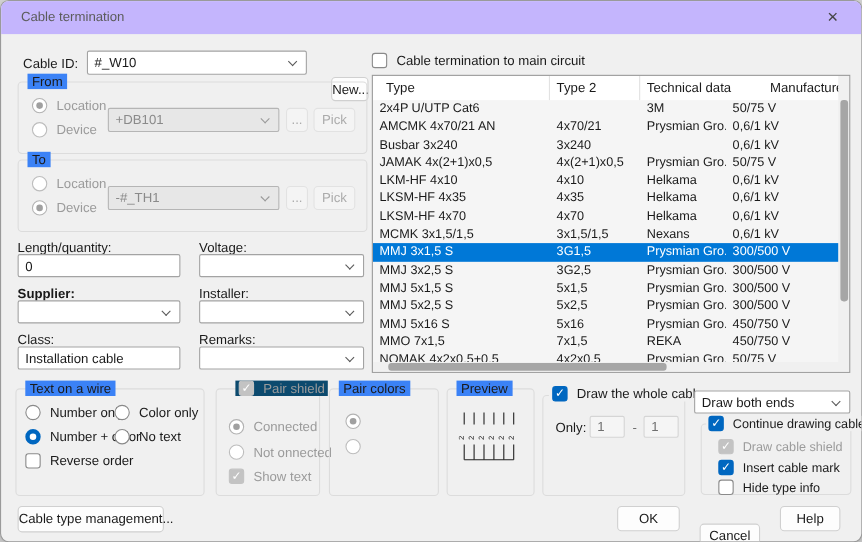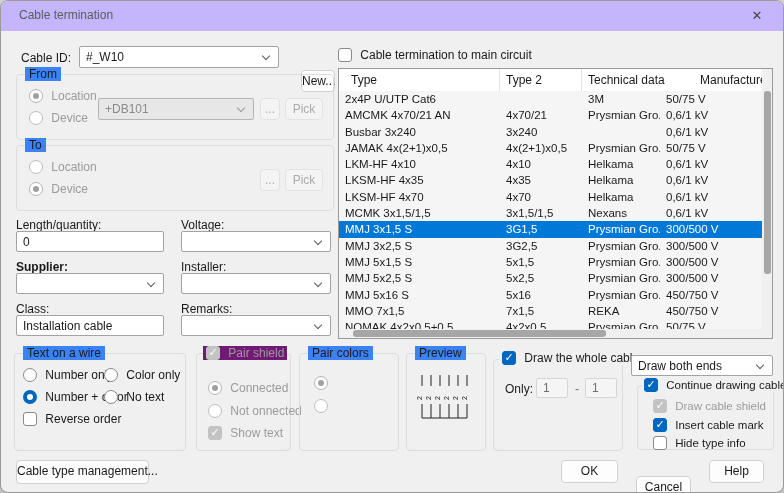--- a/index.html
+++ b/index.html
@@ -108,20 +108,24 @@
     <span class="glabel">To</span>
   </div>
   <div class="opt dim" style="left:28px;top:159px;">
     <span class="radio disoff"></span>
     <span class="olabel">Location</span>
   </div>
   <div class="opt dim" style="left:28px;top:181px;">
     <span class="radio dison"></span>
     <span class="olabel">Device</span>
   </div>
+  <div class="combo dis" style="left:97px;top:168px;width:156px;height:22px;">
+    <span>-#_TH1</span>
+    <span class="chev"></span>
+  </div>
   <div class="btn dis" style="left:259px;top:168px;width:20px;height:22px;">...</div>
   <div class="btn dis" style="left:284px;top:168px;width:38px;height:22px;">Pick</div>
 
   <div class="abs lbl" style="left:15px;top:217px;font-weight:bold;font-weight:normal;">Length/quantity:</div>
   <input class="txt" style="left: 15px; top: 230px; width: 148px; height: 21px;" value="0">
   <div class="abs lbl" style="left:180px;top:217px;">Voltage:</div>
   <div class="combo" style="left:180px;top:230px;width:150px;height:21px;">
     <span></span>
     <span class="chev"></span>
   </div>
@@ -270,21 +274,21 @@
   <div class="opt" style="left:103px;top:389px;">
     <span class="radio"></span>
     <span class="olabel">No text</span>
   </div>
   <div class="opt" style="left:22px;top:411px;">
     <span class="cb"></span>
     <span class="olabel">Reverse order</span>
   </div>
 
   <div class="grp" style="left:195px;top:352px;width:95px;height:98px;"></div>
-  <div class="opt dim" style="left:202px;top:345px;background:#701a75;padding:0 3px;">
+  <div class="opt dim" style="left:213px;top:345px;background:#0c4a6e;padding:0 3px;">
     <span class="cb dison"></span>
     <span class="olabel">Pair shield</span>
   </div>
   <div class="opt dim" style="left:207px;top:380px;">
     <span class="radio dison"></span>
     <span class="olabel">Connected</span>
   </div>
   <div class="opt dim" style="left:207px;top:403px;">
     <span class="radio disoff"></span>
     <span class="olabel">Not onnected</span>

